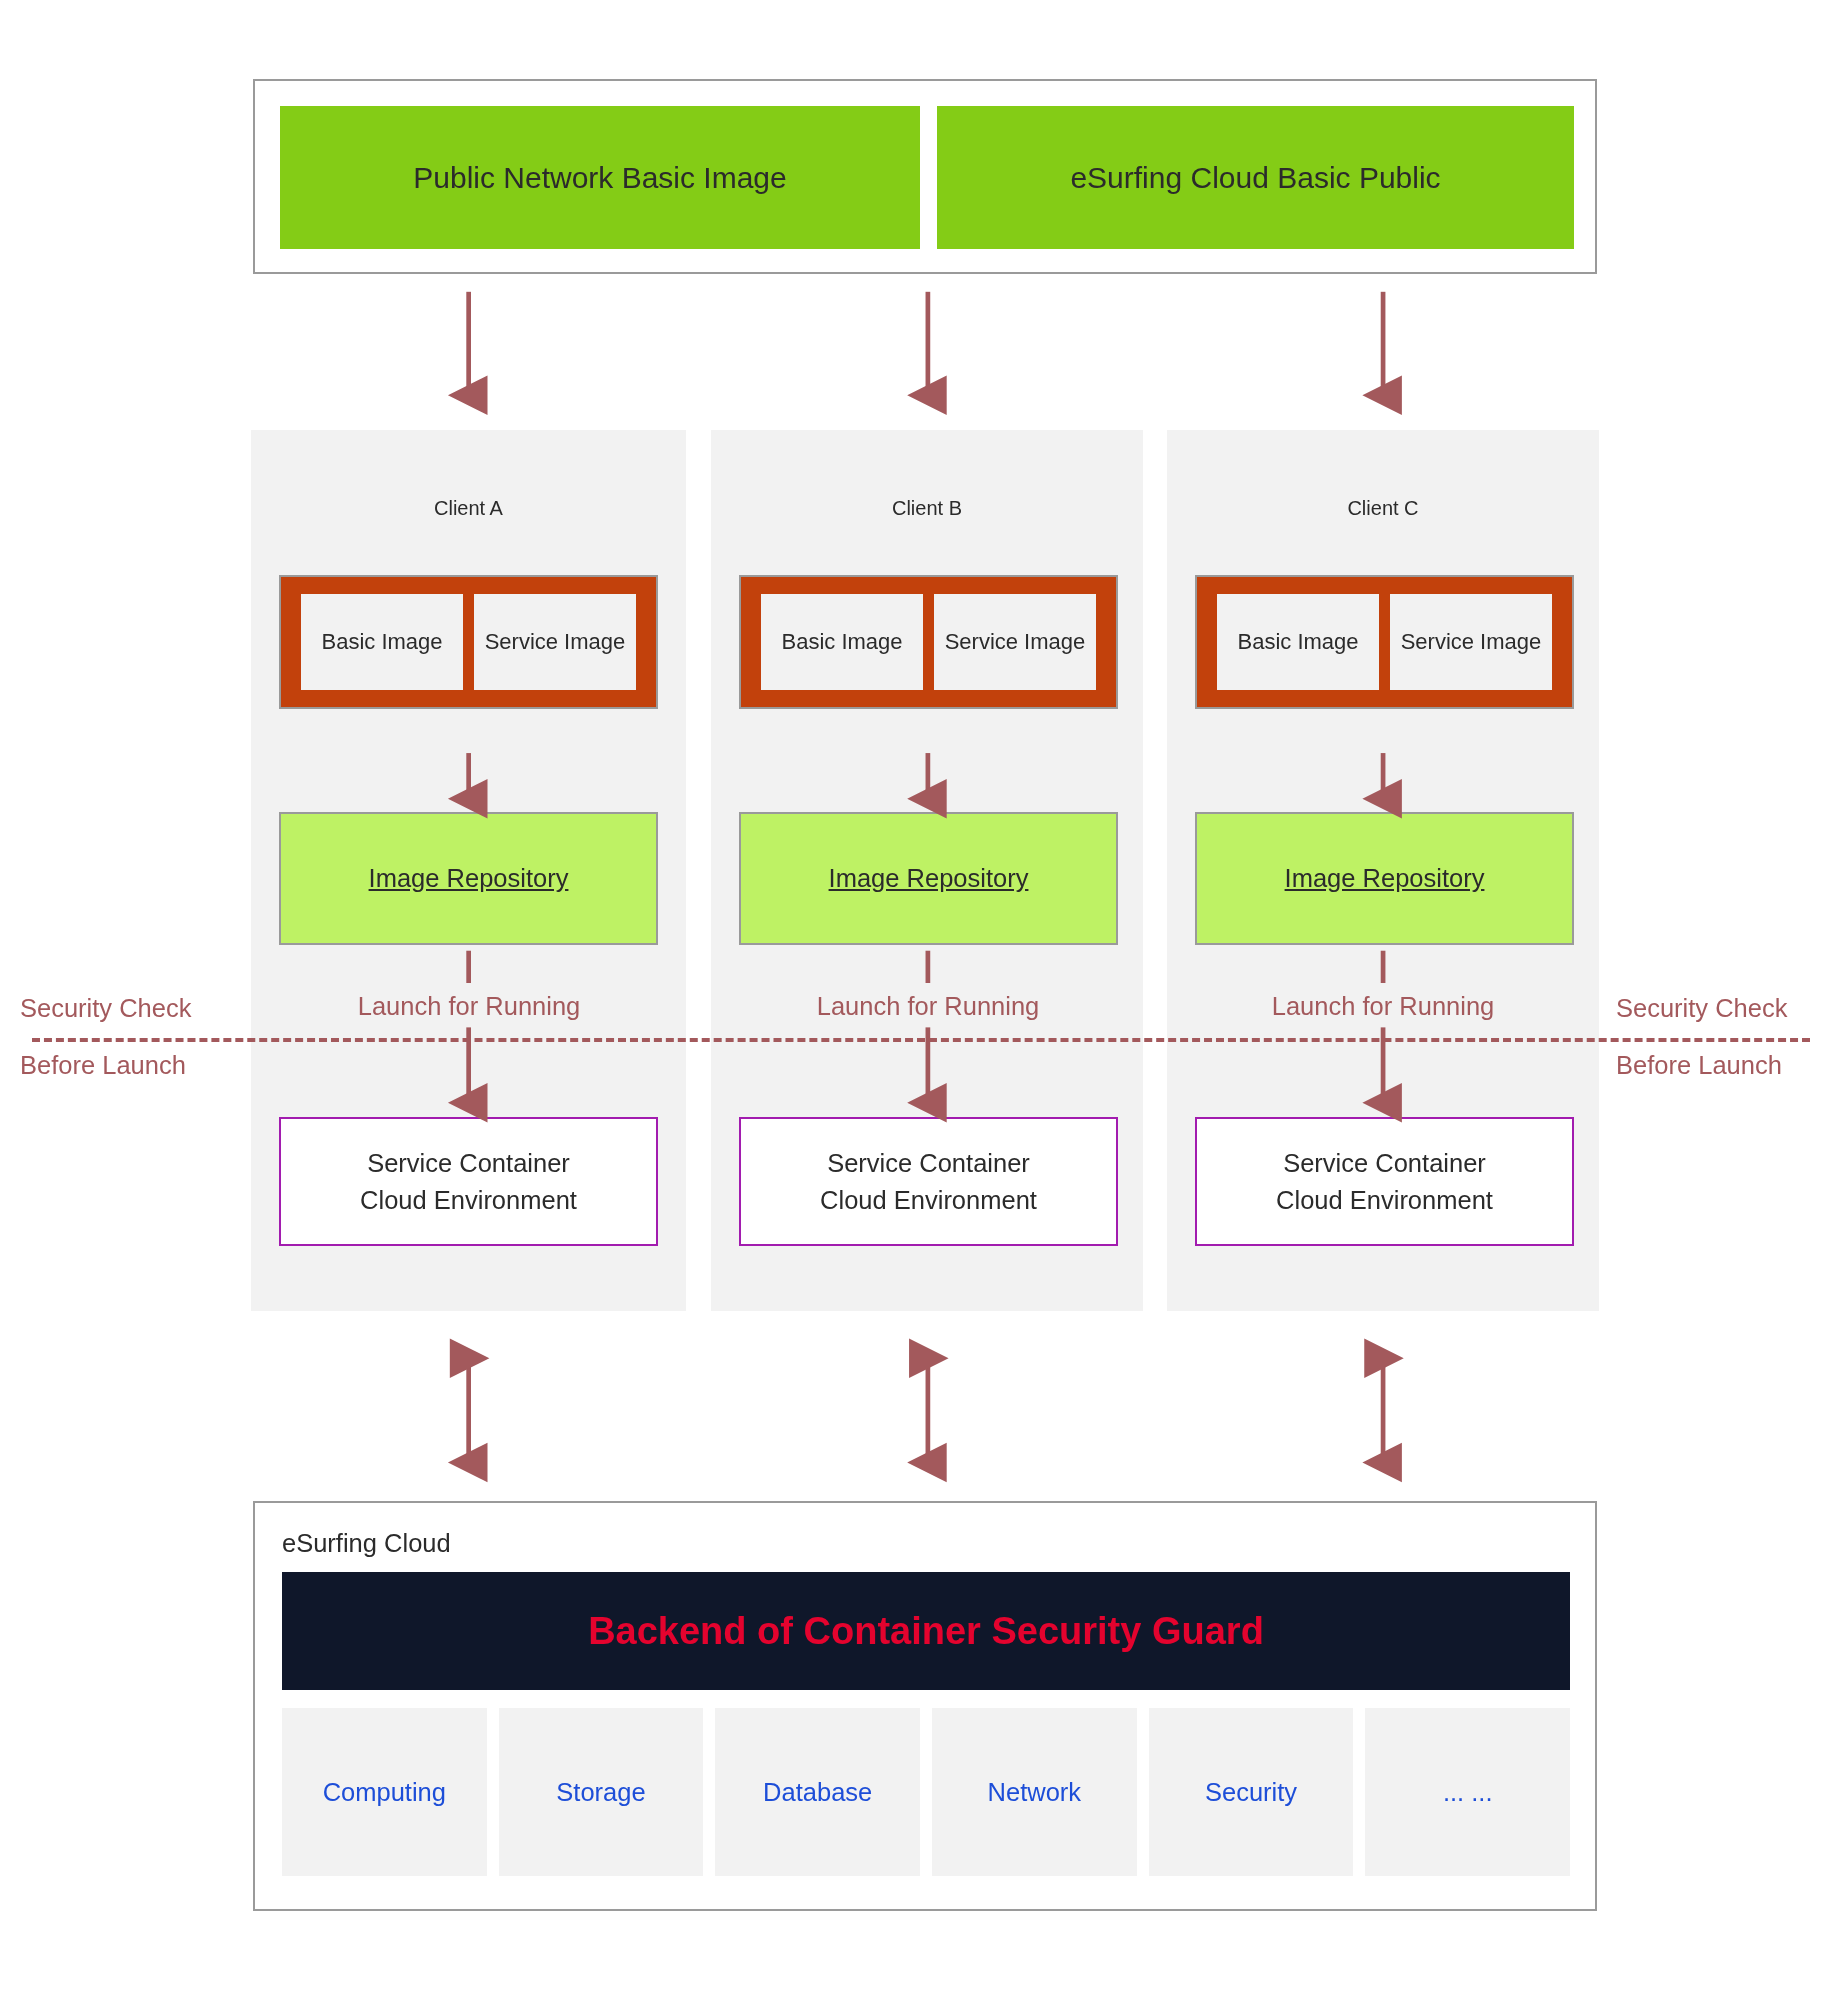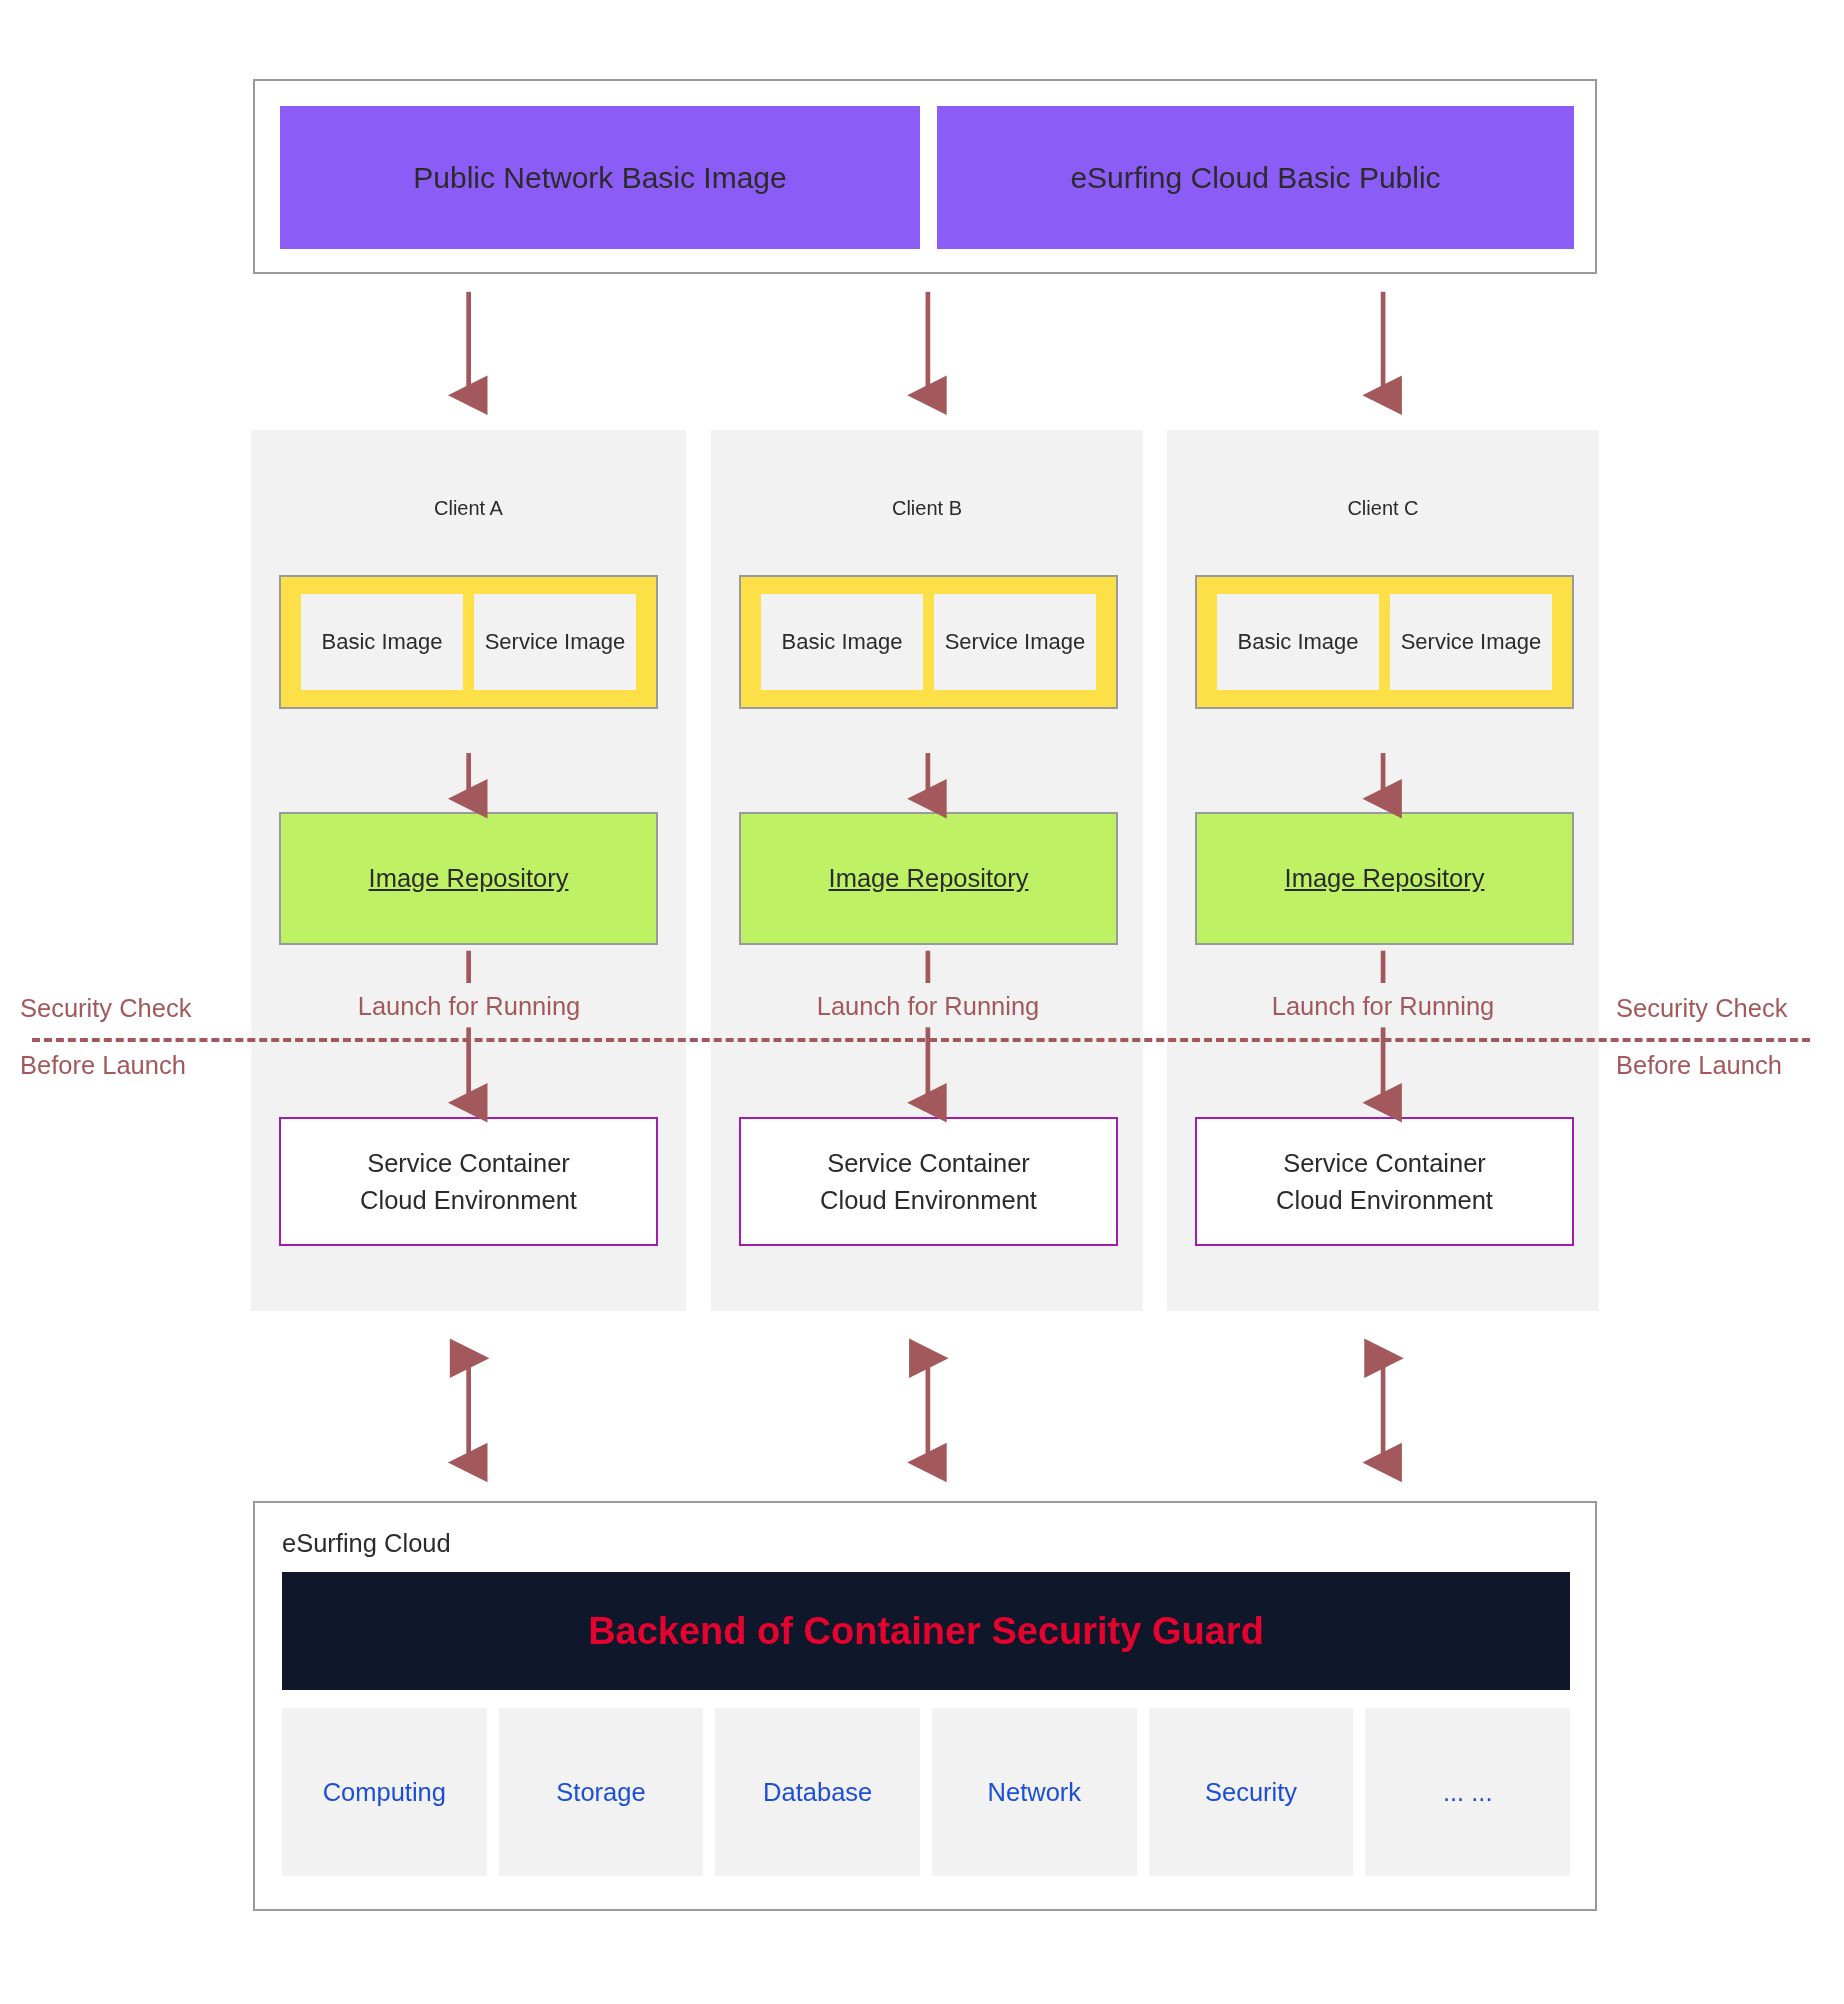--- a/index.html
+++ b/index.html
@@ -12,21 +12,21 @@
     overflow: hidden;
   }
 
   
   .outer-box {
     position: absolute;
     background: #ffffff;
     border: 2px solid #9a9a9a;
   }
   .gray-panel {
-    background: #8b5cf6;
+    background: #84cc16;
   }
   .center-text {
     display: flex;
     align-items: center;
     justify-content: center;
     text-align: center;
     color: #2b2b2b;
   }
 
   
@@ -60,21 +60,21 @@
     font-size: 20px;
     color: #2b2b2b;
   }
 
   .img-pair-box {
     position: absolute;
     left: 28px;
     top: 145px;
     width: 379px;
     height: 134px;
-    background: #fde047;
+    background: #c2410c;
     border: 2px solid #9a9a9a;
     display: flex;
     align-items: center;
     padding: 17px 20px;
     gap: 10.8px;
   }
   .img-chip {
     flex: 1;
     align-self: stretch;
     background: #f2f2f2;

